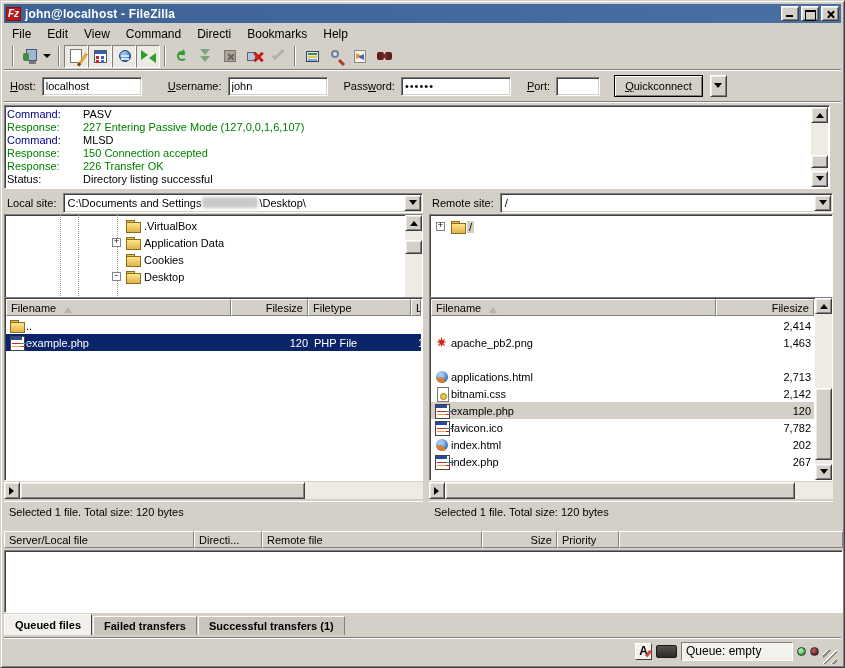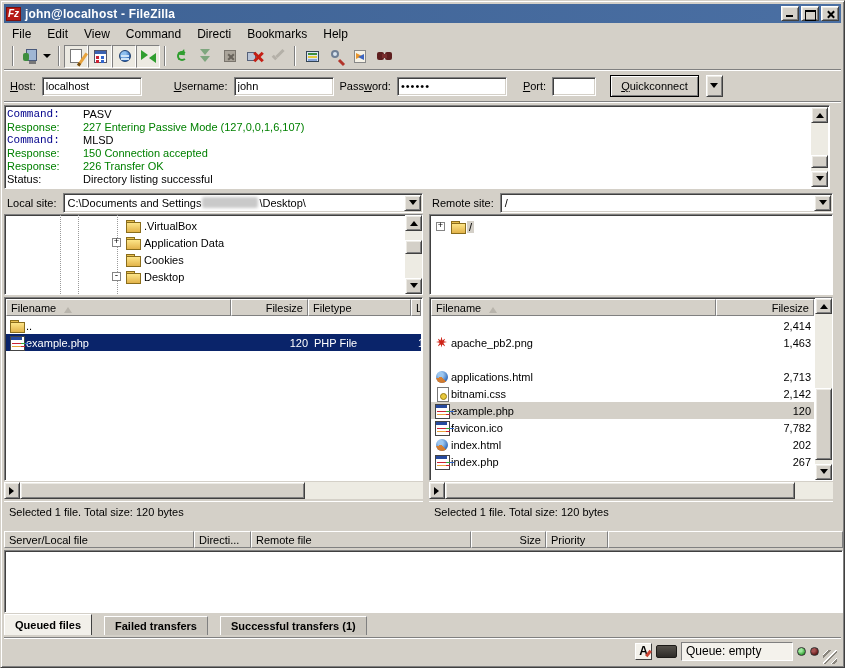--- a/index.html
+++ b/index.html
@@ -76,21 +76,21 @@
   .qc-btn{height:22px;padding:0 10px;background:#D4D0C8;border:1px solid #000;
     box-shadow:inset 1px 1px 0 #fff,inset -1px -1px 0 #808080;font-size:11px;display:flex;align-items:center;}
   .qc-drop{width:17px;height:22px;background:#D4D0C8;border:1px solid;border-color:#fff #404040 #404040 #fff;
     box-shadow:inset 1px 1px 0 #ECEAE4,inset -1px -1px 0 #808080;display:flex;align-items:center;justify-content:center;margin-left:1px;}
   
   .logpane{position:absolute;left:3px;top:104px;width:826px;height:84px;background:#fff;
     border:1px solid;border-color:#808080 #fff #fff #808080;box-shadow:inset 1px 1px 0 #404040;}
   .logbody{position:absolute;left:2px;top:2px;right:19px;bottom:2px;overflow:hidden;}
   .logline{display:flex;height:13px;line-height:13px;}
   .logline .lbl{width:76px;flex:none;}
-  .logline.command .lbl{color:#00008B;font-family:Liberation Mono, monospace;} .logline.command .val{color:#000;}
+  .logline.command .lbl{color:#00008B;} .logline.command .val{color:#000;}
   .logline.response{color:#008000;}
   .logline.status{color:#000;}
   
   .vscroll{position:absolute;right:1px;top:1px;bottom:1px;width:17px;background:#EDEBE3;}
   .sb-btn{position:absolute;left:0;width:17px;height:16px;background:#D4D0C8;border:1px solid;border-color:#fff #404040 #404040 #fff;
     box-shadow:inset 1px 1px 0 #ECEAE4,inset -1px -1px 0 #808080;display:flex;align-items:center;justify-content:center;}
   .sb-btn.h{width:16px;height:17px;}
   .tri-up{width:0;height:0;border:4px solid transparent;border-bottom:5px solid #000;margin-top:-3px;}
   .tri-down{width:0;height:0;border:4px solid transparent;border-top:5px solid #000;margin-bottom:-3px;}
   .tri-left{width:0;height:0;border:4px solid transparent;border-right:5px solid #000;margin-left:-3px;}
@@ -102,21 +102,21 @@
     box-shadow:inset 1px 1px 0 #ECEAE4,inset -1px -1px 0 #808080;}
   
   .siterow{position:absolute;height:21px;display:flex;align-items:center;}
   .siterow .slabel{padding:0 6px 0 3px;white-space:nowrap;text-align:right;}
   .combo{position:relative;flex:1;height:20px;background:#fff;border:1px solid;border-color:#808080 #fff #fff #808080;
     box-shadow:inset 1px 1px 0 #404040,inset -1px -1px 0 #D4D0C8;display:flex;align-items:center;padding:0 20px 0 4px;white-space:nowrap;overflow:hidden;}
   .combo-btn{position:absolute;right:1px;top:1px;bottom:1px;width:17px;background:#D4D0C8;border:1px solid;border-color:#fff #404040 #404040 #fff;
     box-shadow:inset 1px 1px 0 #ECEAE4,inset -1px -1px 0 #808080;display:flex;align-items:center;justify-content:center;}
   .redact{display:inline-block;width:56px;height:11px;margin:0 1px;background:#C9C9C9;filter:blur(1.5px);border-radius:2px;}
   
-  .treepane{position:absolute;top:213px;height:81px;background:#fff;border:1px solid;border-color:#808080 #fff #fff #808080;
+  .treepane{position:absolute;top:213px;height:101px;background:#fff;border:1px solid;border-color:#808080 #fff #fff #808080;
     box-shadow:inset 1px 1px 0 #404040;overflow:hidden;}
   .gline{position:absolute;top:0;bottom:0;border-left:1px dotted #9a9a9a;}
   .trow{position:absolute;left:0;right:0;height:17px;display:flex;align-items:center;}
   .expander{position:absolute;width:9px;height:9px;background:#fff;border:1px solid #848484;
     font-size:9px;line-height:7px;text-align:center;font-family:"Liberation Mono",monospace;}
   .tree-label{padding:0 2px;}
   .tree-label.sel{background:#D4D0C8;}
   
   .fi{position:relative;display:inline-block;width:17px;height:14px;flex:none;vertical-align:middle;}
   .icon-folder::before{content:"";position:absolute;left:1px;top:1px;width:7px;height:3px;background:#E8C050;border:1px solid #8A6D1C;border-bottom:none;}
@@ -144,21 +144,21 @@
   .lrow{position:absolute;left:1px;right:1px;height:17px;display:flex;align-items:center;}
   .lrow .cell{display:flex;align-items:center;height:17px;padding:0 3px;white-space:nowrap;overflow:hidden;flex:none;}
   .lrow .cell.right{justify-content:flex-end;}
   .lrow.selected{background:#0A246A;color:#fff;}
   .lrow.inactive-selected{background:#D4D0C8;}
   .statusline{position:absolute;height:20px;display:flex;align-items:center;padding-left:5px;border-top:1px solid #fff;}
   
   .queuehdr{position:absolute;left:3px;top:530px;width:839px;height:19px;display:flex;}
   .queuebody{position:absolute;left:3px;top:549px;width:839px;height:63px;background:#fff;
     border:1px solid;border-color:#808080 #fff #fff #808080;box-shadow:inset 1px 1px 0 #404040;}
-  .tabsrow{position:absolute;left:3px;top:613px;right:3px;height:21px;display:flex;align-items:flex-end;gap:12px;}
+  .tabsrow{position:absolute;left:3px;top:613px;right:3px;height:21px;display:flex;align-items:flex-end;gap:1px;}
   .tab{height:19px;padding:0 10px;display:flex;align-items:center;background:#C9C5BD;
     border:1px solid;border-color:#fff #808080 #C9C5BD #fff;border-bottom:none;font-weight:bold;}
   .tab.active{height:21px;background:#F2F0EA;font-weight:bold;border-color:#fff #404040 #F2F0EA #fff;}
   
   .statusbar{position:absolute;left:3px;right:3px;bottom:3px;height:27px;border-top:1px solid #808080;
     box-shadow:0 1px 0 #fff inset;display:flex;align-items:center;justify-content:flex-end;padding:0 4px;gap:4px;}
   .sb-icon-a{width:17px;height:17px;background:#F4F2EC;border:1px solid;border-color:#fff #404040 #404040 #fff;
     font-weight:bold;font-size:12px;display:flex;align-items:center;justify-content:center;position:relative;}
   .sb-icon-a::after{content:"";position:absolute;right:1px;bottom:2px;width:3px;height:7px;background:#C43;transform:rotate(40deg);}
   .sb-badge{width:21px;height:13px;background:linear-gradient(#55514b,#2e2b27);border:1px solid #1c1a17;border-radius:2px;}
@@ -261,23 +261,23 @@
         </span>
     </div>
     <div class="tbtn">
       <span class="ti ti-bino"></span>
     </div>
   </div>
 
   <div class="qcbar">
     <span class="qlabel"><u>H</u><span>ost:</span></span>
     <input class="tinput" style="width: 100px;" value="localhost">
-    <span class="qlabel" style="margin-left:26px"><u>U</u><span>sername:</span></span>
+    <span class="qlabel" style="margin-left:20px"><u>U</u><span>sername:</span></span>
     <input class="tinput" style="width: 100px;" value="john">
-    <span class="qlabel" style=""><span>Pass</span><u>w</u><span>ord:</span></span>
+    <span class="qlabel" style="margin-left:10px"><span>Pass</span><u>w</u><span>ord:</span></span>
     <input class="tinput" style="width: 110px; letter-spacing: 1px;" value="••••••">
     <span class="qlabel" style="margin-left:10px"><u>P</u><span>ort:</span></span>
     <input class="tinput" style="width: 44px;" value="">
     <span class="qc-btn" style="margin-left:8px">
         <u>Q</u>
         <span>uickconnect</span>
       </span>
     <span class="qc-drop">
         <span class="tri-down"></span>
       </span>
@@ -512,21 +512,21 @@
     <span>Selected 1 file. Total size: 120 bytes</span>
   </div>
   <div class="statusline" style="left:428px;top:500px;width:404px;">
     <span>Selected 1 file. Total size: 120 bytes</span>
   </div>
 
   <div class="queuehdr">
     <span class="hcell" style="width:190px">
         <span>Server/Local file</span>
       </span>
-    <span class="hcell" style="width:57px">
+    <span class="hcell" style="width:68px">
         <span>Directi...</span>
       </span>
     <span class="hcell" style="width:220px">
         <span>Remote file</span>
       </span>
     <span class="hcell right" style="width:75px">
         <span>Size</span>
       </span>
     <span class="hcell" style="width:62px">
         <span>Priority</span>

